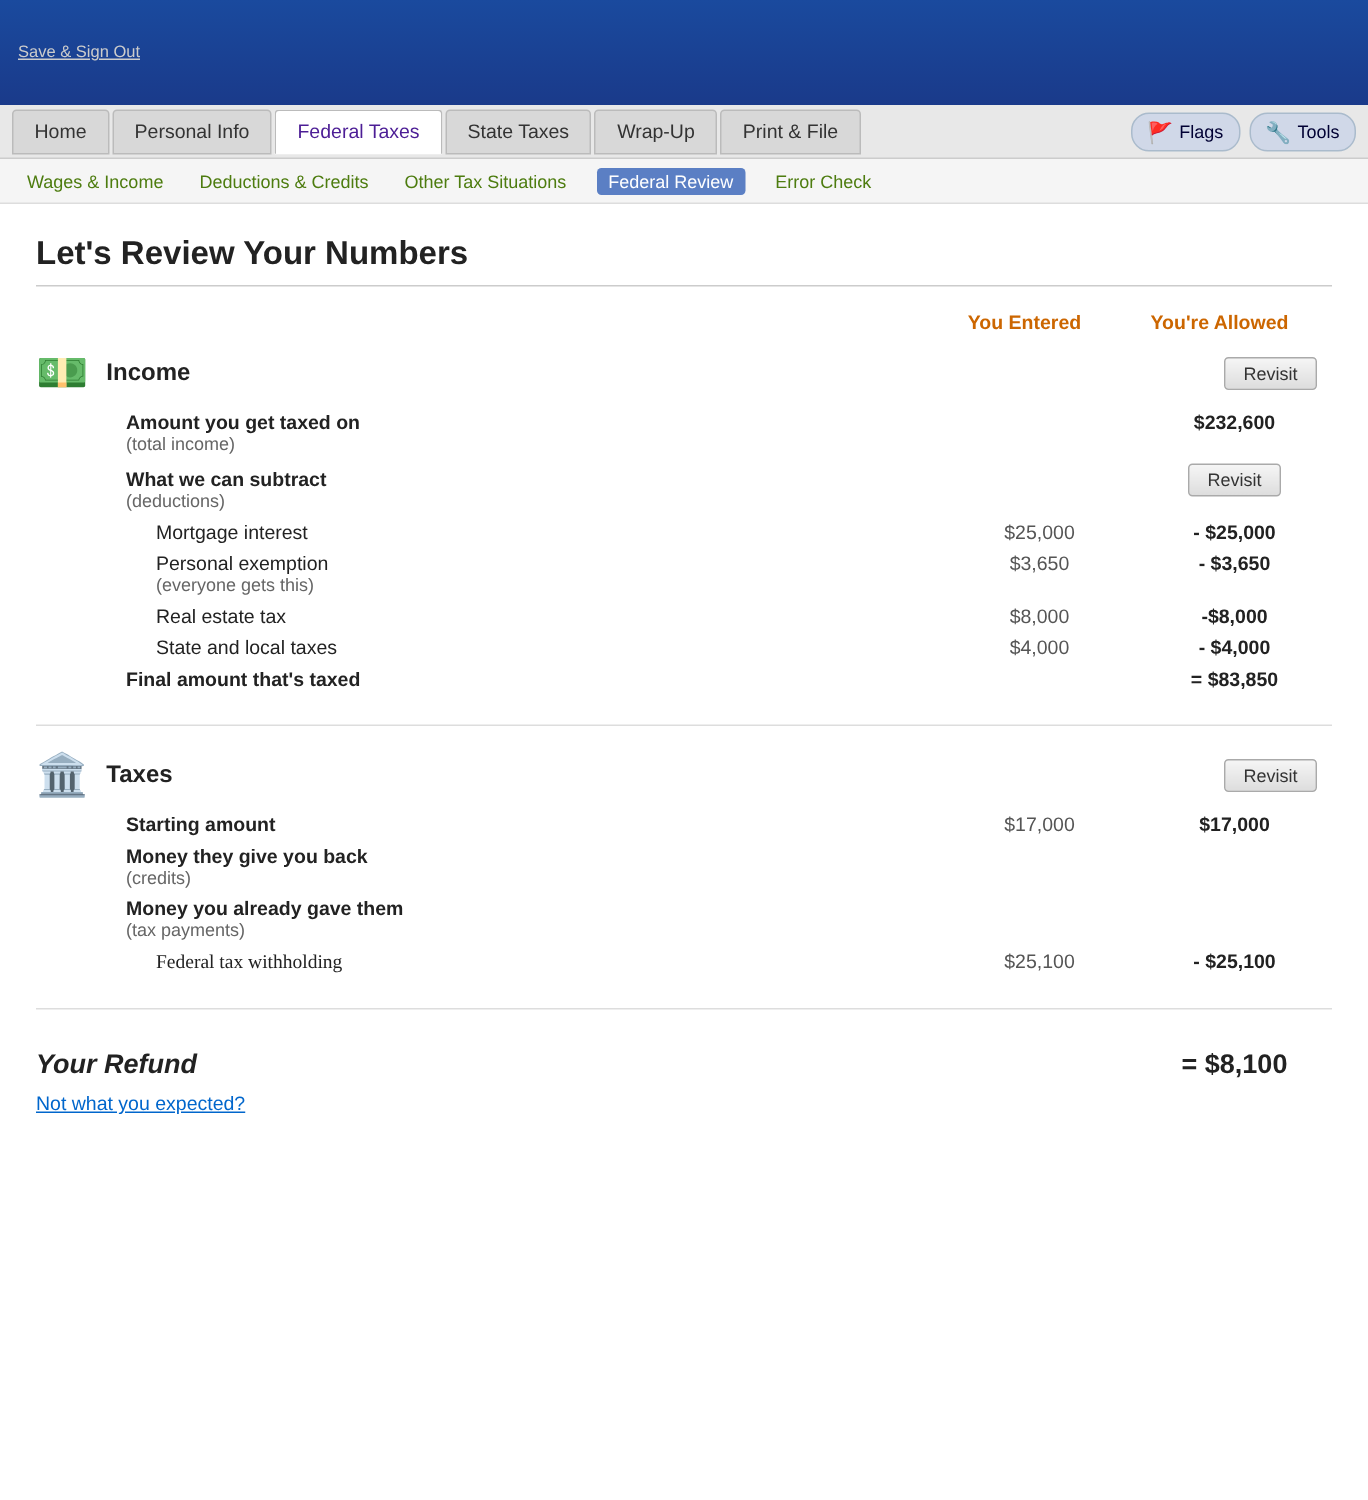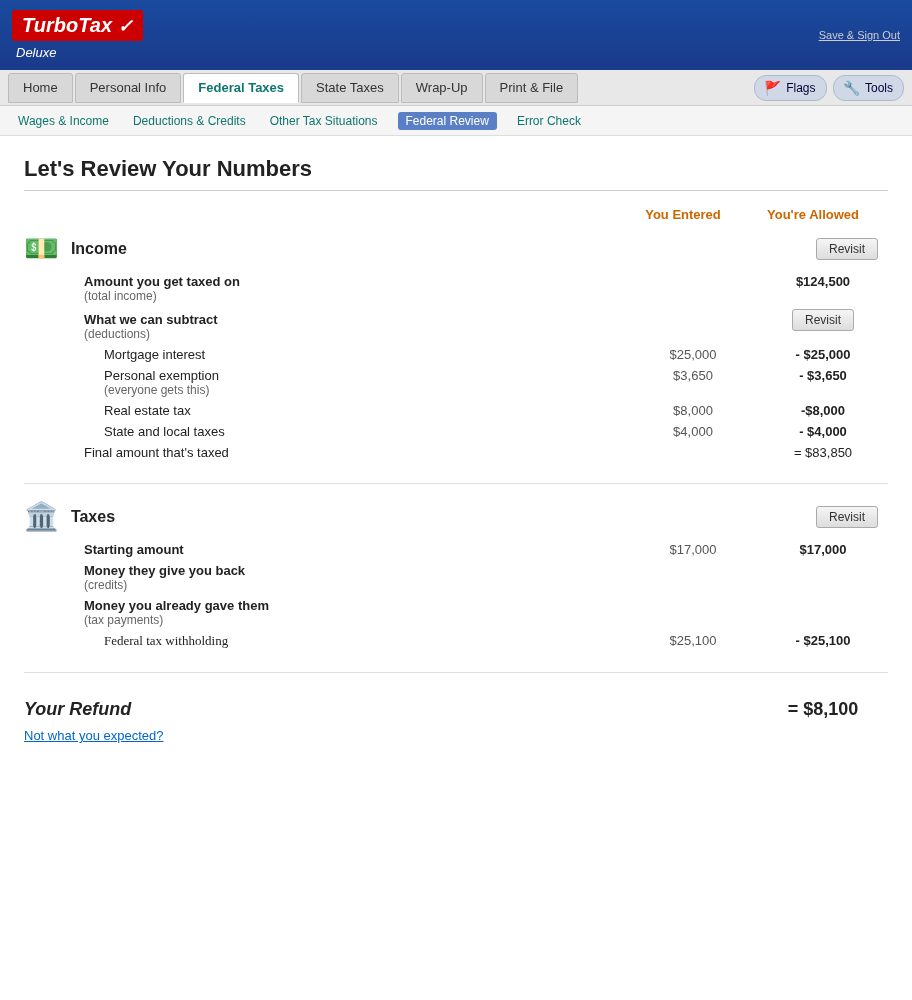--- a/index.html
+++ b/index.html
@@ -72,22 +72,22 @@
       background: #d8d8d8;
       border-radius: 3px 3px 0 0;
       color: #333;
       height: 30px;
       display: flex;
       align-items: center;
     }
     .nav-tab.active {
       background: #fff;
       border-bottom-color: #fff;
-      font-weight: bold;
-      color: #0f766e;
+      font-weight: normal;
+      color: #4c1d95;
     }
     .nav-right { margin-left: auto; display: flex; gap: 6px; }
     .icon-btn {
       display: flex;
       align-items: center;
       gap: 4px;
       padding: 4px 10px;
       background: #d0d8e8;
       border: 1px solid #aabbcc;
       border-radius: 12px;
@@ -102,21 +102,21 @@
       background: #f5f5f5;
       border-bottom: 1px solid #ddd;
       display: flex;
       align-items: center;
       padding: 0 14px;
       height: 30px;
       gap: 16px;
     }
     .sub-nav-item {
       font-size: 12px;
-      color: #0f766e;
+      color: #4d7c0f;
       cursor: pointer;
       padding: 2px 4px;
     }
     .sub-nav-item.active {
       background: #5b7fc4;
       color: #fff;
       border-radius: 3px;
       padding: 2px 8px;
     }
 
@@ -170,44 +170,37 @@
     }
     .data-row.indent { padding-left: 80px; }
     .row-label-col { flex: 1; }
     .row-label { font-weight: bold; font-size: 13px; color: #222; }
     .row-sublabel { font-size: 12px; color: #666; }
     .row-you-entered { width: 130px; text-align: center; color: #555; font-size: 13px; }
     .row-youre-allowed { width: 130px; text-align: center; font-weight: bold; color: #222; font-size: 13px; }
 
     .section-divider { border: none; border-top: 1px solid #ddd; margin: 16px 0; }
 
-    .final-amount { font-weight: normal; font-size: 13px; color: #222; }
+    .final-amount { font-weight: bold; font-size: 13px; color: #222; }
 
     .your-refund-row {
       display: flex;
       align-items: baseline;
       padding: 10px 0 4px 0;
     }
     .your-refund-row .row-label-col { flex: 1; }
     .your-refund-label { font-size: 18px; font-weight: bold; color: #222; font-style: italic; }
     .your-refund-value { font-size: 18px; font-weight: bold; color: #222; width: 130px; text-align: center; }
 
     .not-expected-link { color: #0066cc; text-decoration: underline; cursor: pointer; font-size: 13px; margin-left: 0; }
   </style>
 </head>
 <body>
 
 <div class="header">
-  <div class="logo-area">
-    <div class="logo-box">
-      <span>TurboTax</span>
-      <span class="logo-checkmark">✓</span>
-    </div>
-    <div class="deluxe-label">Deluxe</div>
-  </div>
   <div class="header-right">
     <div class="save-sign-out">Save &amp; Sign Out</div>
   </div>
 </div>
 
 <div class="nav-tabs">
   <div class="nav-tab">Home</div>
   <div class="nav-tab">Personal Info</div>
   <div class="nav-tab active">Federal Taxes</div>
   <div class="nav-tab">State Taxes</div>
@@ -251,21 +244,21 @@
         </div>
         <button class="revisit-btn">Revisit</button>
       </div>
 
       <div class="data-row">
         <div class="row-label-col">
           <div class="row-label">Amount you get taxed on</div>
           <div class="row-sublabel">(total income)</div>
         </div>
         <div class="row-you-entered"></div>
-        <div class="row-youre-allowed">$124,500</div>
+        <div class="row-youre-allowed">$232,600</div>
       </div>
 
       <div class="data-row">
         <div class="row-label-col">
           <div class="row-label">What we can subtract</div>
           <div class="row-sublabel">(deductions)</div>
         </div>
         <div class="row-you-entered"></div>
         <div class="row-youre-allowed">
           <button class="revisit-btn" style="margin-right:0;">Revisit</button>

